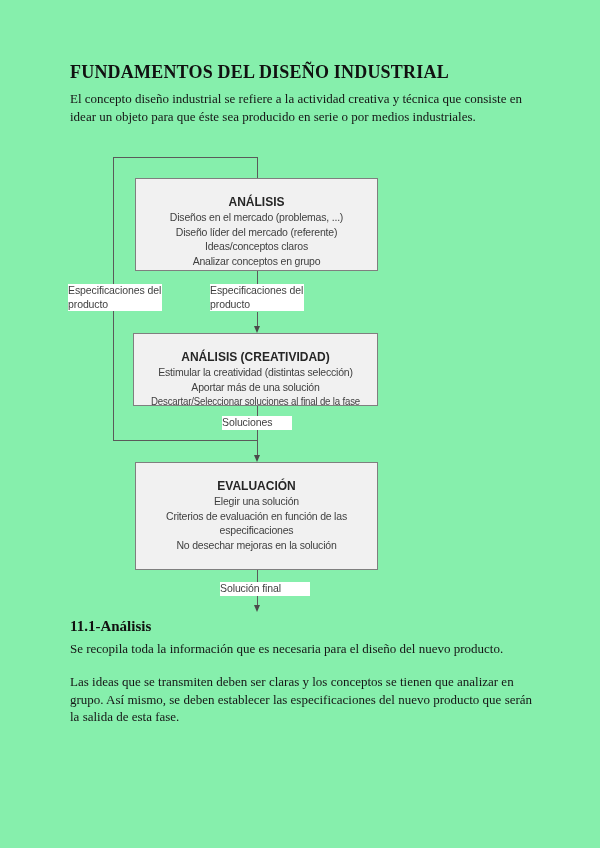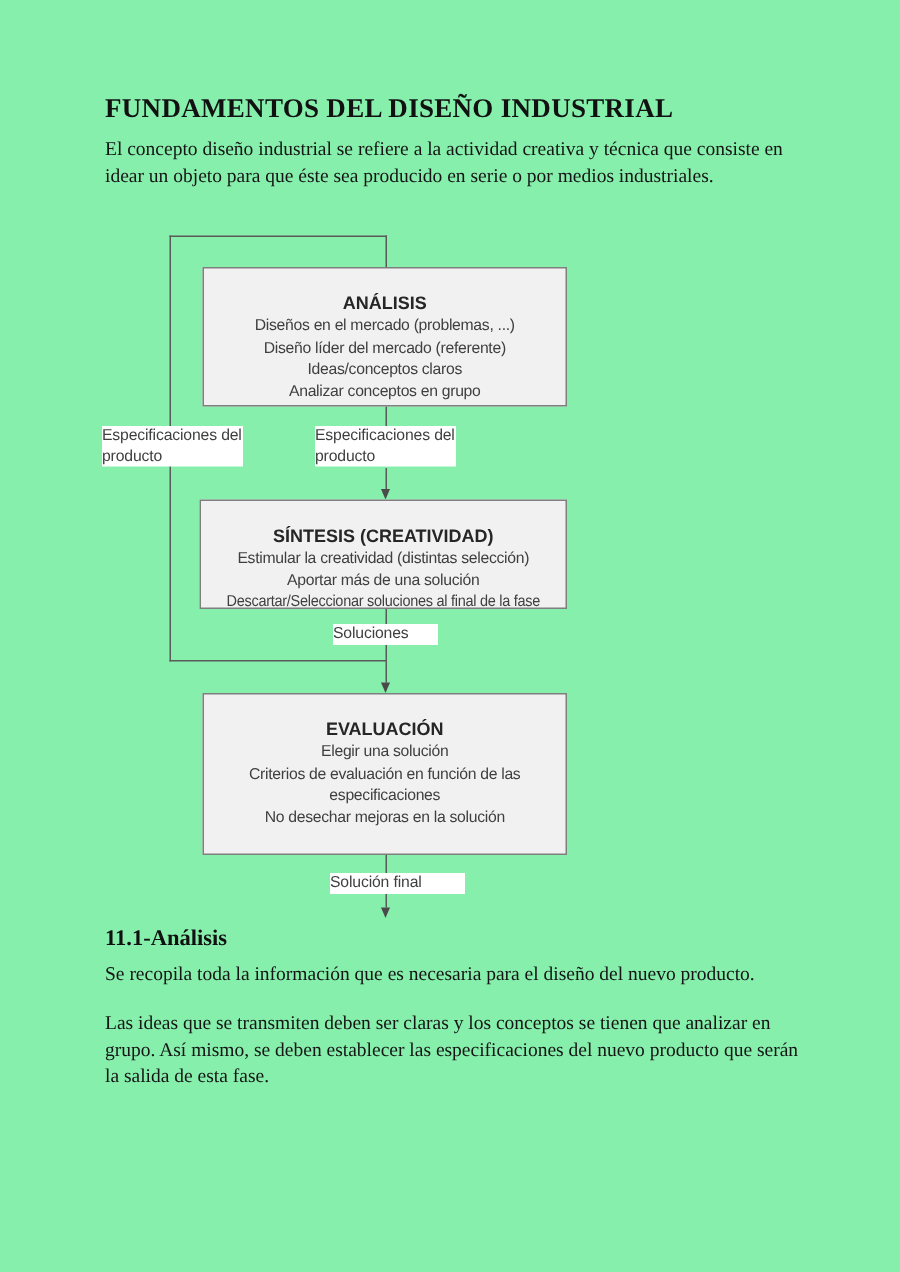--- a/index.html
+++ b/index.html
@@ -75,21 +75,21 @@
     <div class="item">Diseños en el mercado (problemas, ...)</div>
     <div class="item">Diseño líder del mercado (referente)</div>
     <div class="item">Ideas/conceptos claros</div>
     <div class="item">Analizar conceptos en grupo</div>
   </div>
 
   <div class="dlabel" style="left:68px;top:284px;width:94px;">Especificaciones del producto</div>
   <div class="dlabel" style="left:210px;top:284px;width:94px;">Especificaciones del producto</div>
 
   <div class="fbox box-sintesis">
-    <div class="bx-title">SÍNTESIS (CREATIVIDAD)</div>
+    <div class="bx-title">ANÁLISIS (CREATIVIDAD)</div>
     <div class="item">Estimular la creatividad (distintas selección)</div>
     <div class="item">Aportar más de una solución</div>
     <div class="item condensed">Descartar/Seleccionar soluciones al final de la fase</div>
   </div>
 
   <div class="dlabel" style="left:222px;top:416px;width:70px;">Soluciones</div>
 
   <div class="fbox box-evaluacion">
     <div class="bx-title">EVALUACIÓN</div>
     <div class="item">Elegir una solución</div>

